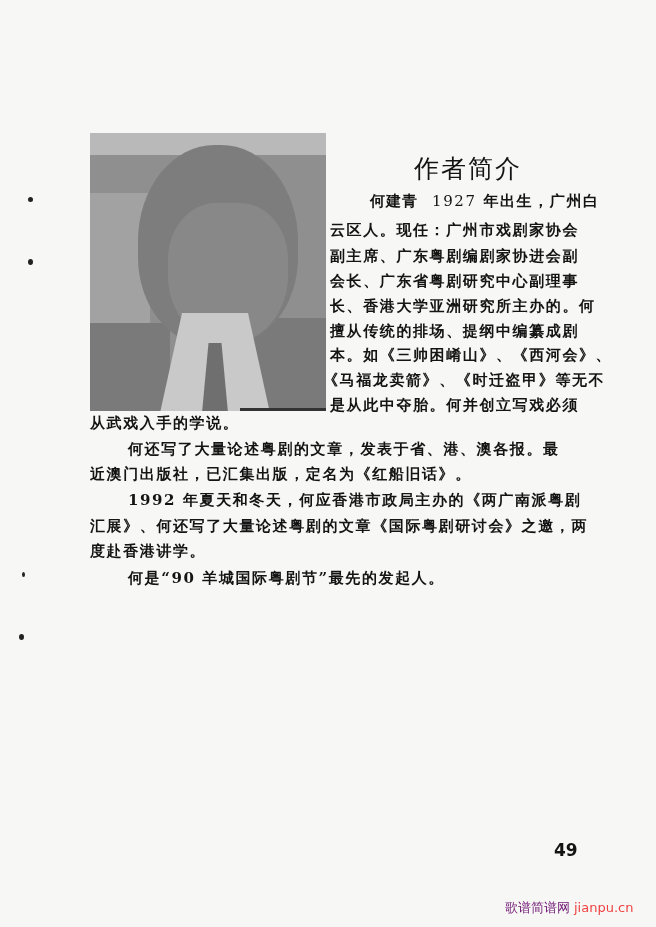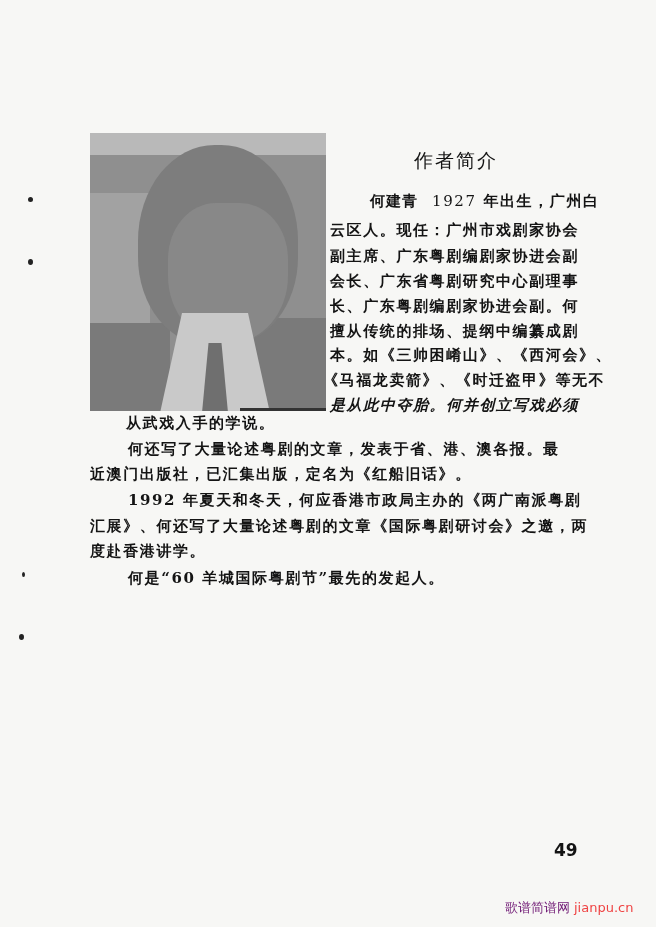--- a/index.html
+++ b/index.html
@@ -30,21 +30,21 @@
   .photo .tie {
     position:absolute; left:112px; top:210px; width:26px; height:70px; background:#6f6f6f;
     clip-path: polygon(25% 0, 75% 0, 100% 100%, 0 100%);
   }
   .photo .jacket-l { position:absolute; left:0; top:190px; width:80px; height:90px; background:#7a7a7a; }
   .photo .jacket-r { position:absolute; right:0; top:185px; width:80px; height:95px; background:#7a7a7a; }
   .photo .edge-line { position:absolute; left:150px; bottom:0; width:86px; height:3px; background:#333; }
 
   .title {
     position: absolute; left: 414px; top: 135px;
-    font-size: 19px; letter-spacing: 2px; font-weight: normal;
+    font-size: 25px; letter-spacing: 2px; font-weight: normal;
     font-family: Liberation Serif, serif;
   }
   .para-line {
     position: absolute; font-size: 15px; letter-spacing: 1.6px; white-space: nowrap; font-weight: bold;
   }
   .name { font-family: Liberation Mono, monospace; font-weight: bold; letter-spacing: 1px; margin-right: 14px; }
   .num { font-family: "DejaVu Serif", serif; font-weight: normal; }
   .page-num {
     position: absolute; left: 540px; top: 840px; font-size: 17px; font-weight: bold;
     font-family: "DejaVu Sans", sans-serif;
@@ -78,34 +78,34 @@
 </div>
 
 <h1 class="title">作者简介</h1>
 
 <div class="para-line" style="left:370px;top:192px;">
   <span class="name">何建青</span><span class="num">1927</span><span> 年出生，广州白</span>
 </div>
 <div class="para-line" style="left:330px;top:221px;">云区人。现任：广州市戏剧家协会</div>
 <div class="para-line" style="left:330px;top:247px;">副主席、广东粤剧编剧家协进会副</div>
 <div class="para-line" style="left:330px;top:272px;">会长、广东省粤剧研究中心副理事</div>
-<div class="para-line" style="left:330px;top:297px;">长、广东粤剧编剧家协进会副。何</div>
+<div class="para-line" style="left:330px;top:297px;">长、香港大学亚洲研究所主办的。何</div>
 <div class="para-line" style="left:330px;top:322px;">擅从传统的排场、提纲中编纂成剧</div>
 <div class="para-line" style="left:330px;top:346px;">本。如《三帅困崤山》、《西河会》、</div>
 <div class="para-line" style="left:323px;top:371px;">《马福龙卖箭》、《时迁盗甲》等无不</div>
-<div class="para-line" style="left:330px;top:396px;font-style:italic;">是从此中夺胎。何并创立写戏必须</div>
+<div class="para-line" style="left:330px;top:396px;">是从此中夺胎。何并创立写戏必须</div>
 
-<div class="para-line" style="left:90px;top:414px;margin-left:36px;">从武戏入手的学说。</div>
+<div class="para-line" style="left:90px;top:414px;">从武戏入手的学说。</div>
 
 <div class="para-line" style="left:128px;top:440px;">何还写了大量论述粤剧的文章，发表于省、港、澳各报。最</div>
 <div class="para-line" style="left:90px;top:465px;">近澳门出版社，已汇集出版，定名为《红船旧话》。</div>
 
 <div class="para-line" style="left:128px;top:491px;">1992 年夏天和冬天，何应香港市政局主办的《两广南派粤剧</div>
 <div class="para-line" style="left:90px;top:517px;">汇展》、何还写了大量论述粤剧的文章《国际粤剧研讨会》之邀，两</div>
 <div class="para-line" style="left:90px;top:542px;">度赴香港讲学。</div>
 
-<div class="para-line" style="left:128px;top:569px;">何是“60 羊城国际粤剧节”最先的发起人。</div>
+<div class="para-line" style="left:128px;top:569px;">何是“90 羊城国际粤剧节”最先的发起人。</div>
 
 <div class="page-num">49</div>
 
 <div class="watermark">
   <span class="cn">歌谱简谱网</span><span class="url">jianpu.cn</span>
 </div>
 
 </body></html>

